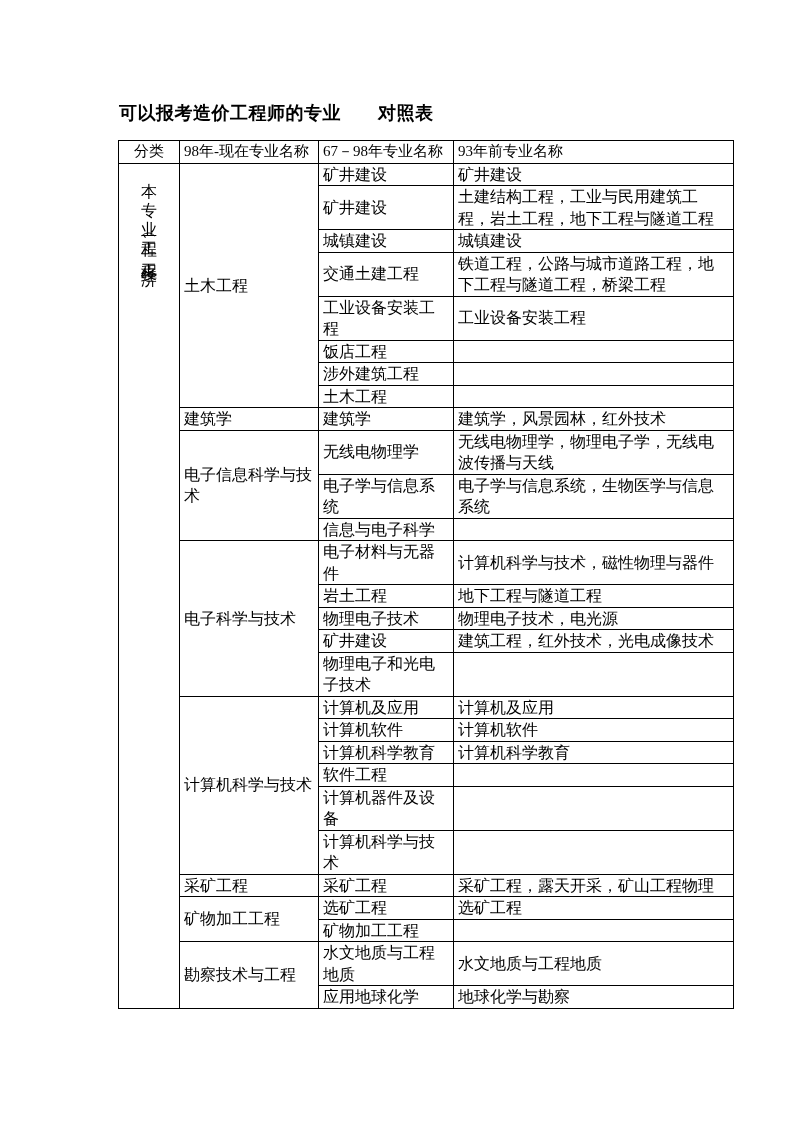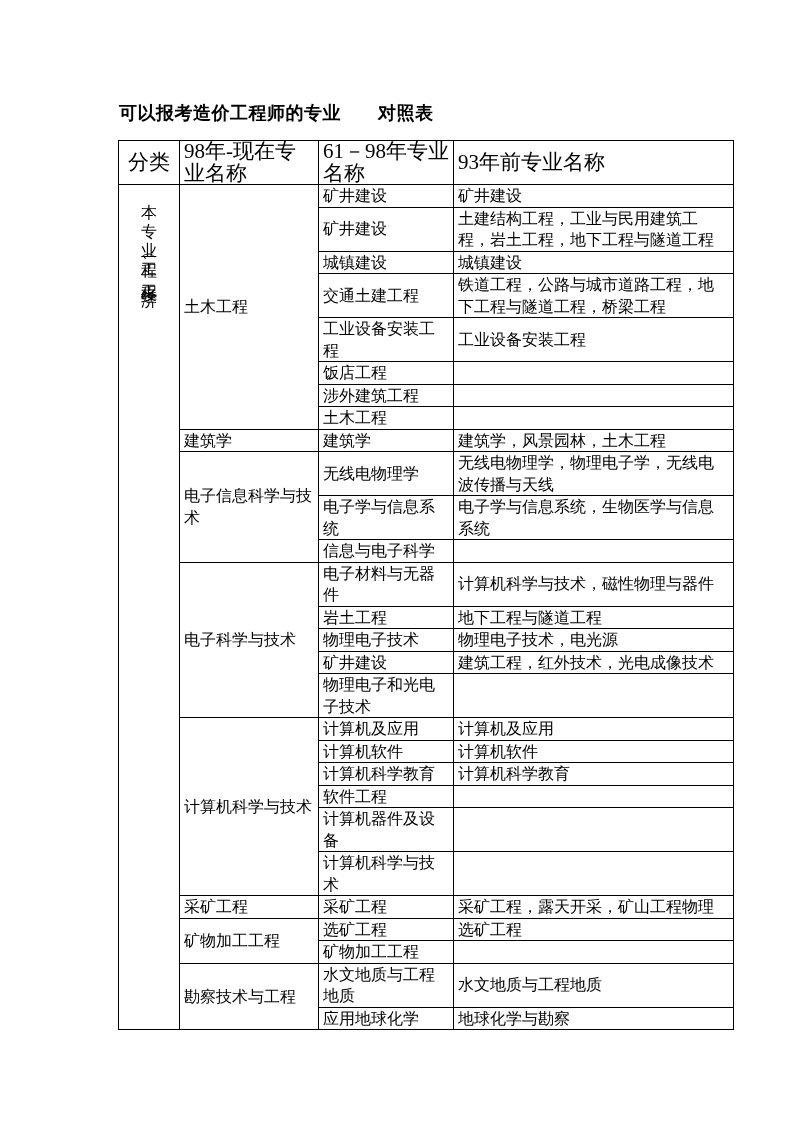--- a/index.html
+++ b/index.html
@@ -43,21 +43,21 @@
     font-size: 16px;
     font-weight: normal;
     line-height: 21.5px;
     padding: 0 4px;
     text-align: left;
     vertical-align: middle;
     word-break: normal;
     overflow-wrap: normal;
   }
   .mapping-table th {
-    font-size: 21px;
+    font-size: 15px;
     margin-left: 41px;
   }
   .mapping-table th.center { text-align: center; }
   td.category-cell {
     vertical-align: top;
     text-align: center;
     padding-top: 6px;
   }
   .vertical-text {
     display: inline-block;
@@ -79,21 +79,21 @@
     <colgroup>
       <col style="width:61px">
       <col style="width:139px">
       <col style="width:135px">
       <col style="width:280px">
     </colgroup>
     <thead>
       <tr>
         <th class="center">分类</th>
         <th>98年-现在专业名称</th>
-        <th>61－98年专业名称</th>
+        <th>67－98年专业名称</th>
         <th>93年前专业名称</th>
       </tr>
     </thead>
     <tbody>
         <tr>
           <td rowspan="28" class="category-cell"><span class="vertical-text"><span class="cat-main">本专业</span><span class="cat-paren">（工程、工程经济）</span></span></td>
           <td rowspan="8">土木工程</td>
           <td>矿井建设</td>
           <td>矿井建设</td>
         </tr>
@@ -121,21 +121,21 @@
           <td>涉外建筑工程</td>
           <td></td>
         </tr>
         <tr>
           <td>土木工程</td>
           <td></td>
         </tr>
         <tr>
           <td rowspan="1">建筑学</td>
           <td>建筑学</td>
-          <td>建筑学，风景园林，土木工程</td>
+          <td>建筑学，风景园林，红外技术</td>
         </tr>
         <tr>
           <td rowspan="3">电子信息科学与技术</td>
           <td>无线电物理学</td>
           <td>无线电物理学，物理电子学，无线电波传播与天线</td>
         </tr>
         <tr>
           <td>电子学与信息系统</td>
           <td>电子学与信息系统，生物医学与信息系统</td>
         </tr>

